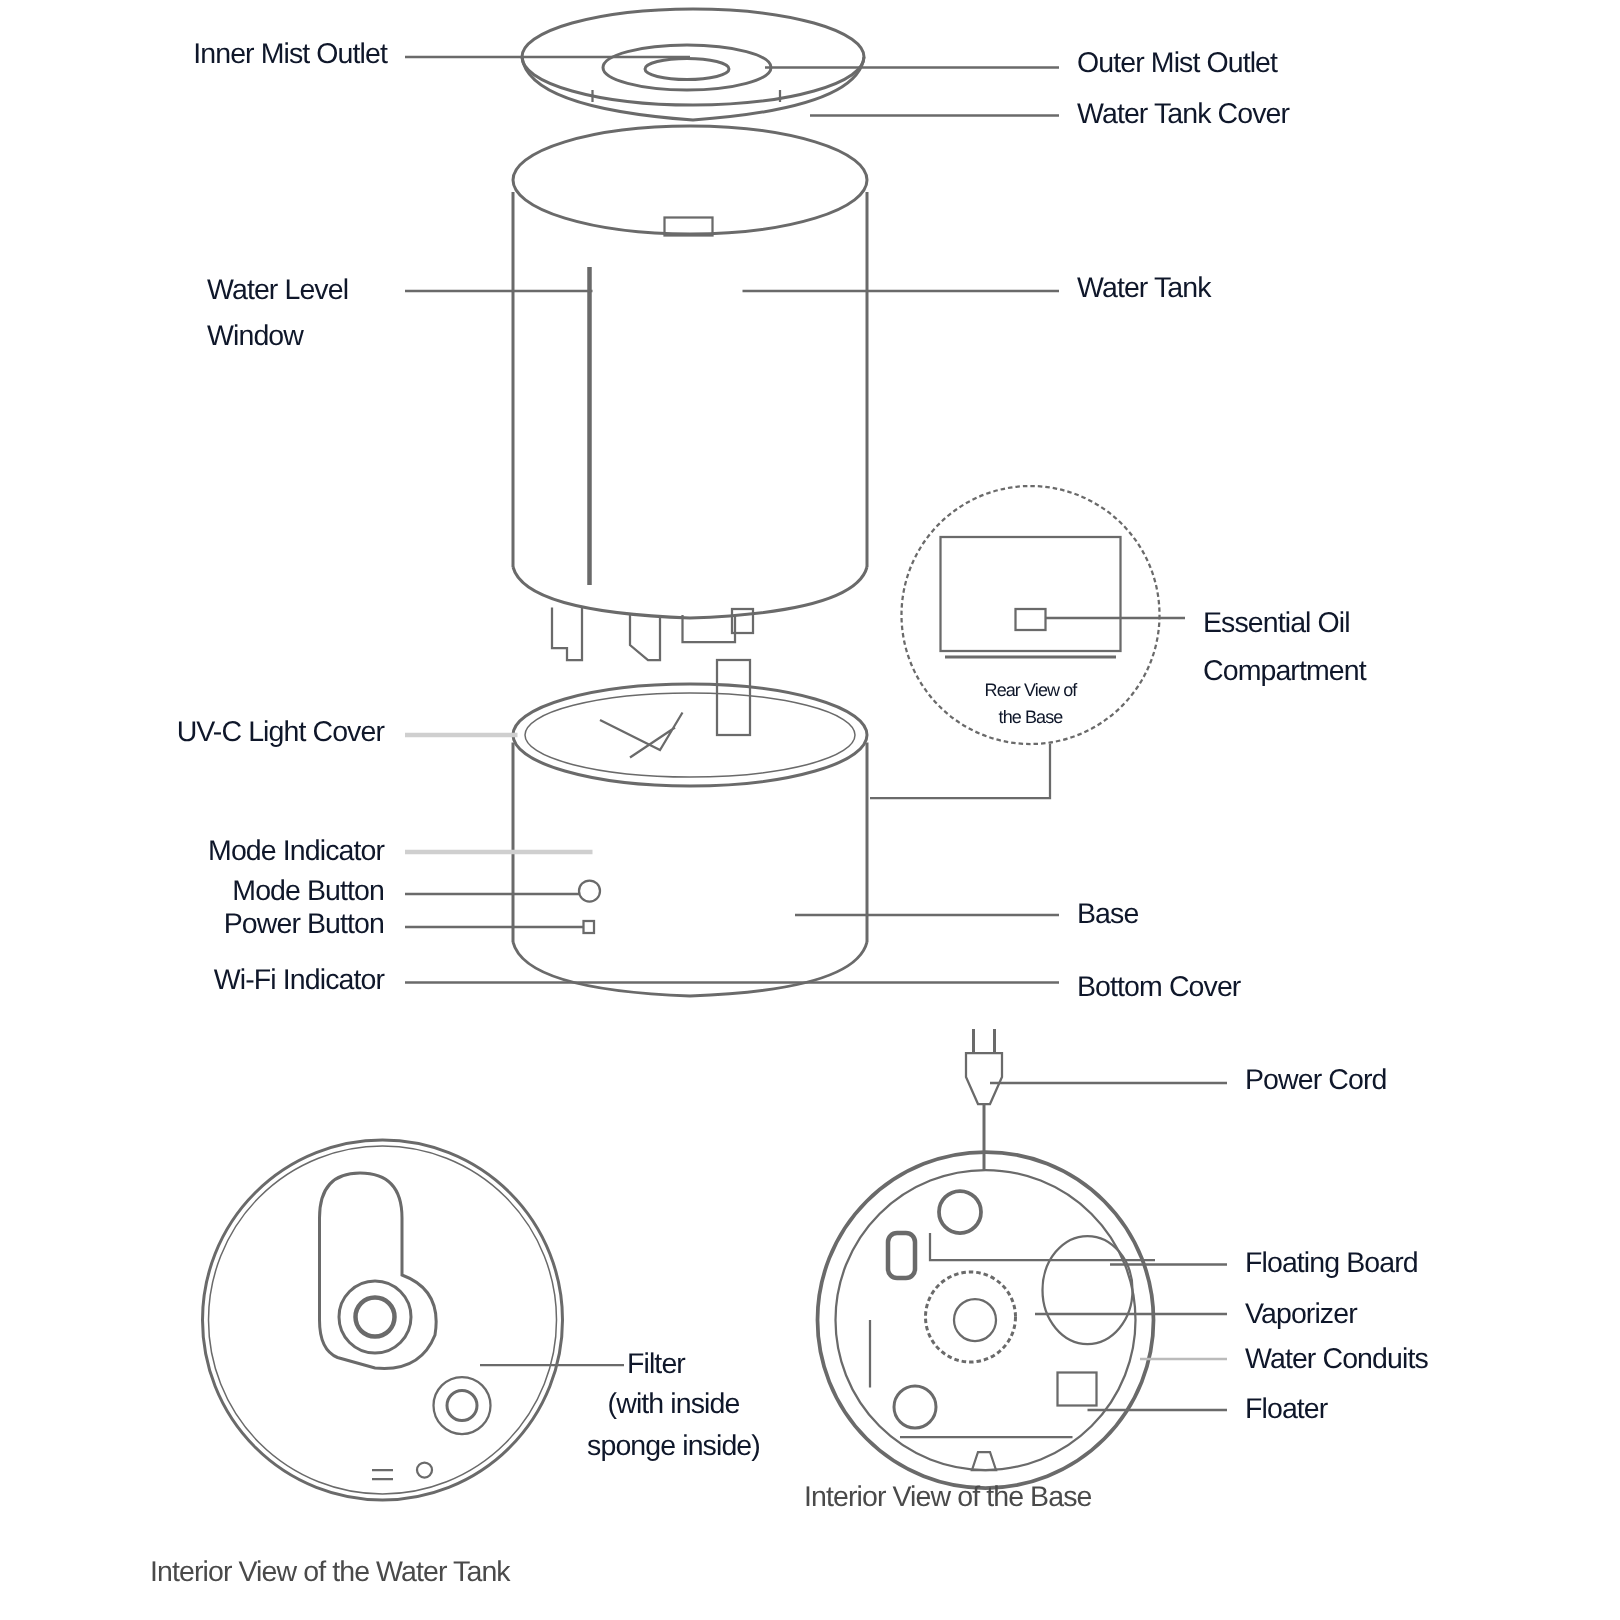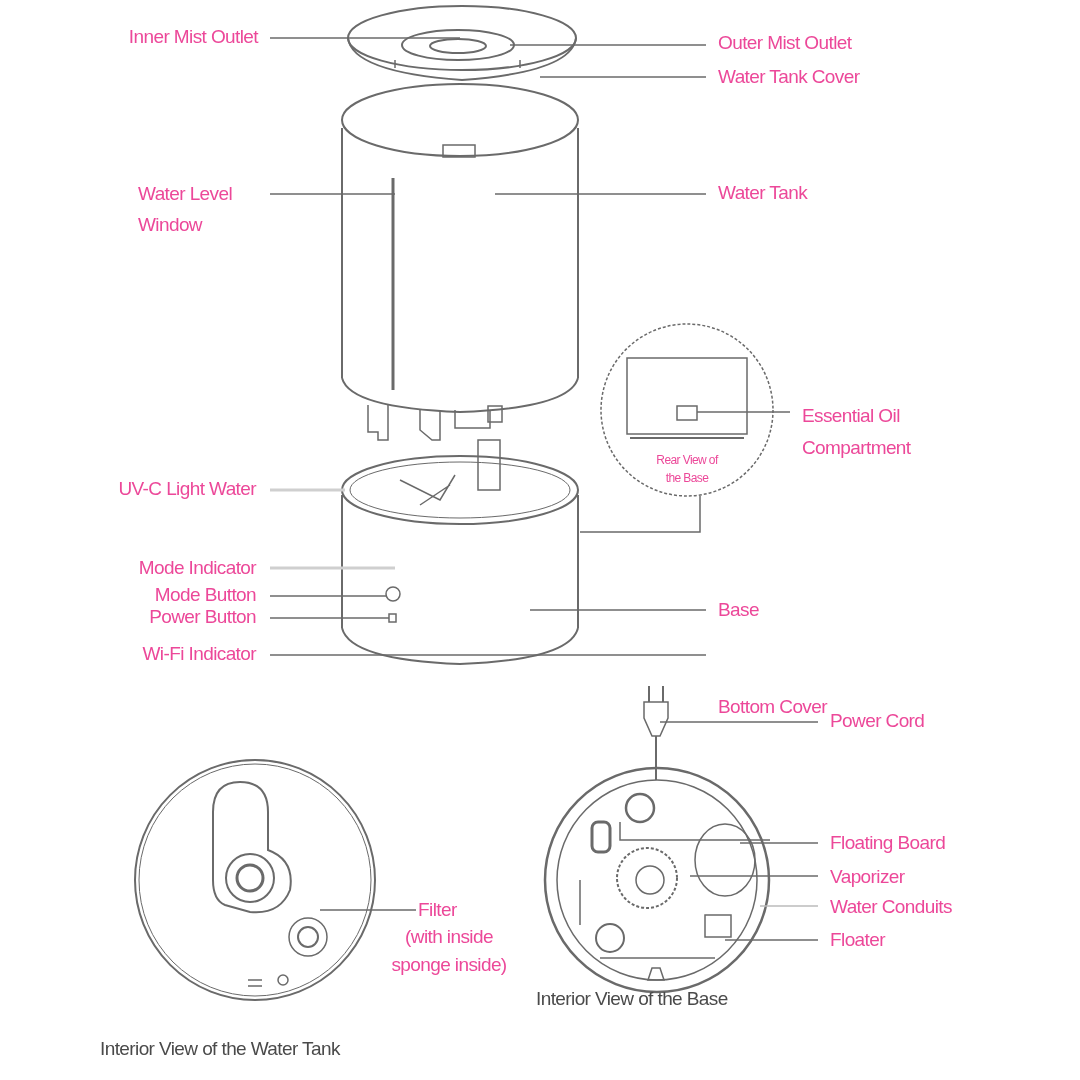--- a/index.html
+++ b/index.html
@@ -1,19 +1,19 @@
 <!DOCTYPE html>
 <html><head>
 <meta charset="utf-8">
 <style>
   html, body { margin: 0; padding: 0; background: #ffffff; }
   body { width: 1080px; height: 1080px; position: relative; overflow: hidden;
          font-family: "Liberation Sans", "DejaVu Sans", sans-serif; color: #444; }
   svg.diagram { position: absolute; left: 0; top: 0; }
-  .lbl { position: absolute; font-size: 19px; color: #ec4899; letter-spacing: -0.6px; white-space: nowrap; line-height: 22px; }
+  .lbl { position: absolute; font-size: 19px; color: #0f172a; letter-spacing: -0.6px; white-space: nowrap; line-height: 22px; }
   .r { text-align: right; }
   .c { text-align: center; }
   .cap { position: absolute; font-size: 19px; color: #4a4a4a; letter-spacing: -0.6px; white-space: nowrap; margin-top: 18px; }
   .small { font-size: 12px; line-height: 17px; }
 </style>
 </head>
 <body>
 
 <svg class="diagram" width="1080" height="1080" viewBox="0 0 1080 1080" fill="none" stroke="#6a6a6a" stroke-width="2">
 
@@ -111,33 +111,33 @@
     <line x1="740" y1="843" x2="818" y2="843"></line>
     <line x1="690" y1="876" x2="818" y2="876"></line>
     <line x1="760" y1="906" x2="818" y2="906" stroke="#bbbbbb"></line>
     <line x1="725" y1="940" x2="818" y2="940"></line>
   </g>
 </svg>
 
 <div class="lbl r" style="right:822px; top:26px;">Inner Mist Outlet</div>
 <div class="lbl" style="left:138px; top:183px;">Water Level</div>
 <div class="lbl" style="left:138px; top:214px;">Window</div>
-<div class="lbl r" style="right:824px; top:478px;">UV-C Light Water</div>
+<div class="lbl r" style="right:824px; top:478px;">UV-C Light Cover</div>
 <div class="lbl r" style="right:824px; top:557px;">Mode Indicator</div>
 <div class="lbl r" style="right:824px; top:584px;">Mode Button</div>
 <div class="lbl r" style="right:824px; top:606px;">Power Button</div>
 <div class="lbl r" style="right:824px; top:643px;">Wi-Fi Indicator</div>
 
 <div class="lbl" style="left:718px; top:32px;">Outer Mist Outlet</div>
 <div class="lbl" style="left:718px; top:66px;">Water Tank Cover</div>
 <div class="lbl" style="left:718px; top:182px;">Water Tank</div>
 <div class="lbl" style="left:802px; top:405px;">Essential Oil</div>
 <div class="lbl" style="left:802px; top:437px;">Compartment</div>
 <div class="lbl" style="left:718px; top:599px;">Base</div>
-<div class="lbl" style="left:718px; top:648px;margin-top:48px;">Bottom Cover</div>
+<div class="lbl" style="left:718px; top:648px;">Bottom Cover</div>
 <div class="lbl" style="left:830px; top:710px;">Power Cord</div>
 
 <div class="lbl c small" style="left:620px; width:134px; top:452px;">Rear View of</div>
 <div class="lbl c small" style="left:620px; width:134px; top:470px;">the Base</div>
 
 <div class="lbl" style="left:418px; top:899px;">Filter</div>
 <div class="lbl c" style="left:372px; width:154px; top:926px;">(with inside</div>
 <div class="lbl c" style="left:372px; width:154px; top:954px;">sponge inside)</div>
 <div class="cap" style="left:100px; top:1020px;">Interior View of the Water Tank</div>
 

